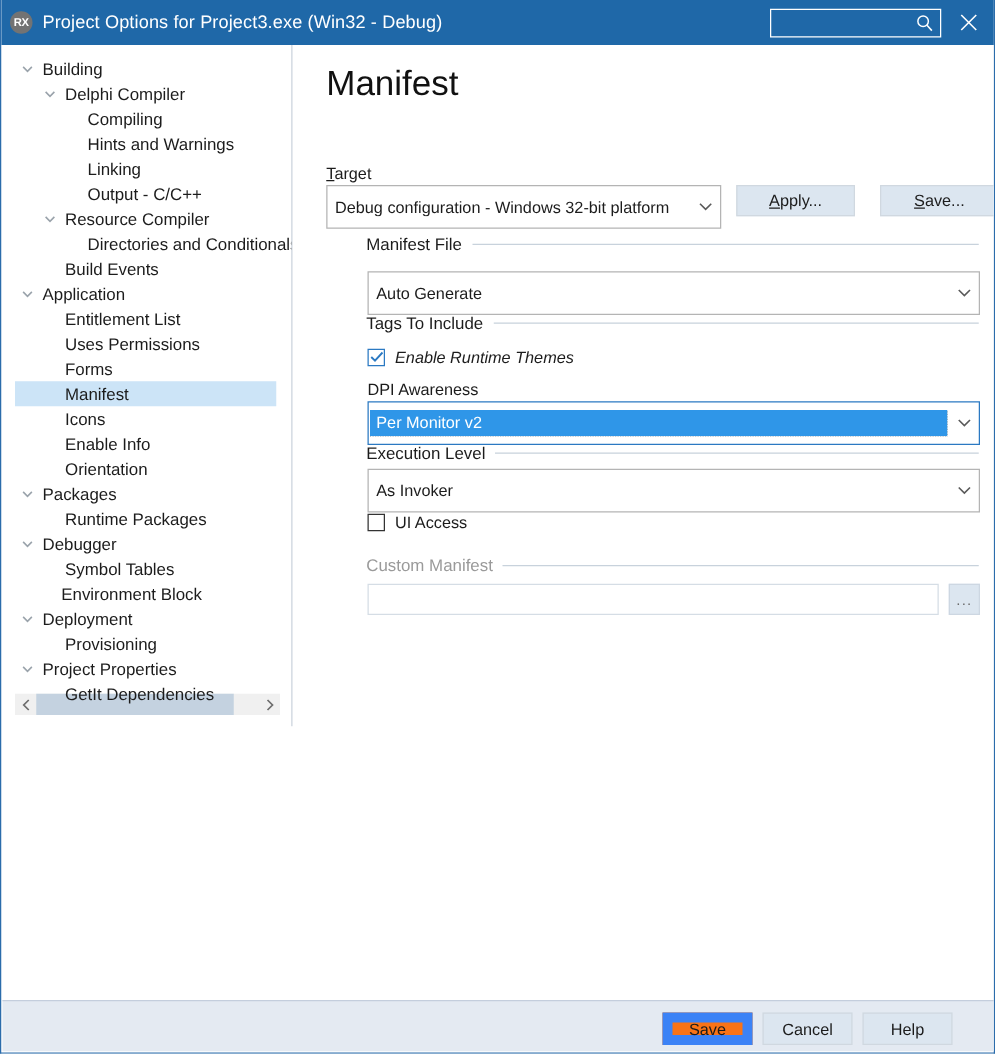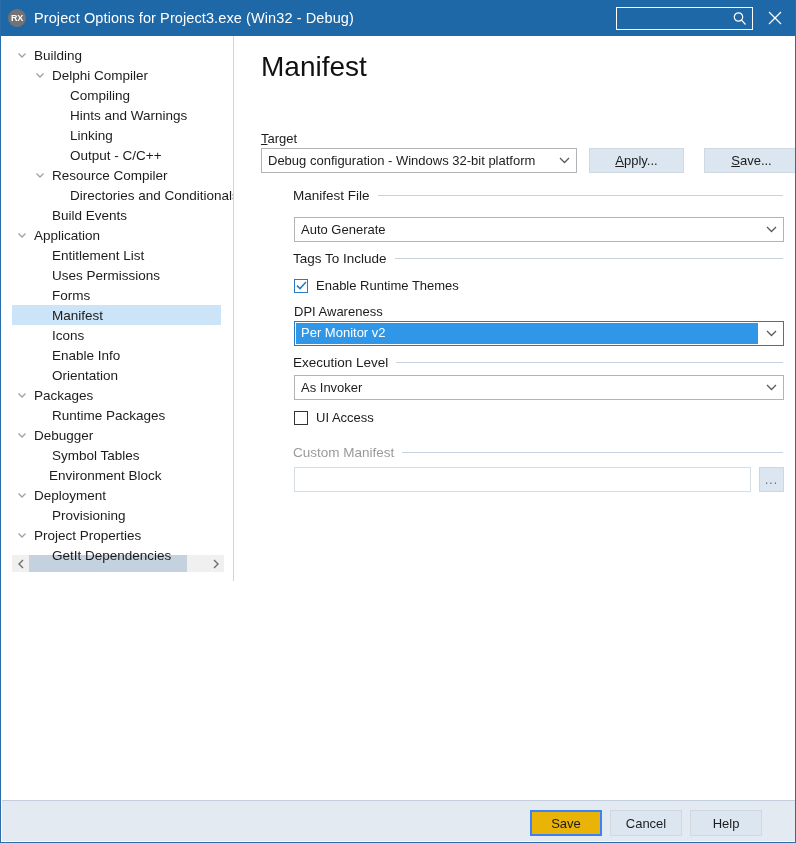--- a/index.html
+++ b/index.html
@@ -137,21 +137,21 @@
 
   .lbl {
     font-size: 13px; color: #1c1c1c;
     white-space: nowrap;
   }
   .lbl u { text-decoration: underline; }
 
   
   .combo {
     position: absolute;
-    height: 25px;
+    height: 35px;
     border: 1px solid #b4b4b4;
     background: #ffffff;
     display: flex; align-items: center;
     cursor: default;
   }
   .combo .val {
     flex: 1;
     padding-left: 6px;
     font-size: 13px; color: #1c1c1c;
     white-space: nowrap; overflow: hidden;
@@ -184,21 +184,21 @@
   .btn {
     border: 1px solid #d0d8e0;
     background: #dce6f0;
     font-family: "Liberation Sans", sans-serif;
     font-size: 13px; color: #1c1c1c;
     display: flex; align-items: center; justify-content: center;
     cursor: default;
     padding: 0;
   }
   .btn u { text-decoration: underline; }
-  .btn.default { border: 2px solid #3b82f6; background: #eab308; }
+  .btn.default { border: 8px solid #3b82f6; background: #f97316; }
   .btn.small {
     background: #dce6f0; border: 1px solid #cdd7e2;
     color: #6b6b6b; font-size: 12px;
     letter-spacing: 1px;
   }
 
   
   .grp {
     position: absolute;
     display: flex; align-items: center;
@@ -449,21 +449,21 @@
           <polyline points="1,1 5.5,5.5 10,1" fill="none" stroke="#5a5a5a" stroke-width="1.3"></polyline>
         </svg>
       </div>
     </div>
 
     <div class="grp" style="left:58px;top:215px;">
       <div class="gtxt">Tags To Include</div>
       <div class="rule"></div>
     </div>
 
-    <div class="chk-row" style="left:59px;top:242px;">
+    <div class="chk-row" style="left:59px;top:242px;font-style:italic;">
       <div class="chk on">
         <svg width="11" height="9" viewBox="0 0 11 9">
           <polyline points="1,4.6 4,7.6 10,1" fill="none" stroke="#2b79c2" stroke-width="1.5"></polyline>
         </svg>
       </div>
       <div class="lbl">Enable Runtime Themes</div>
     </div>
 
     <div class="lbl" style="position:absolute;left:59px;top:268px;">DPI Awareness</div>
 

